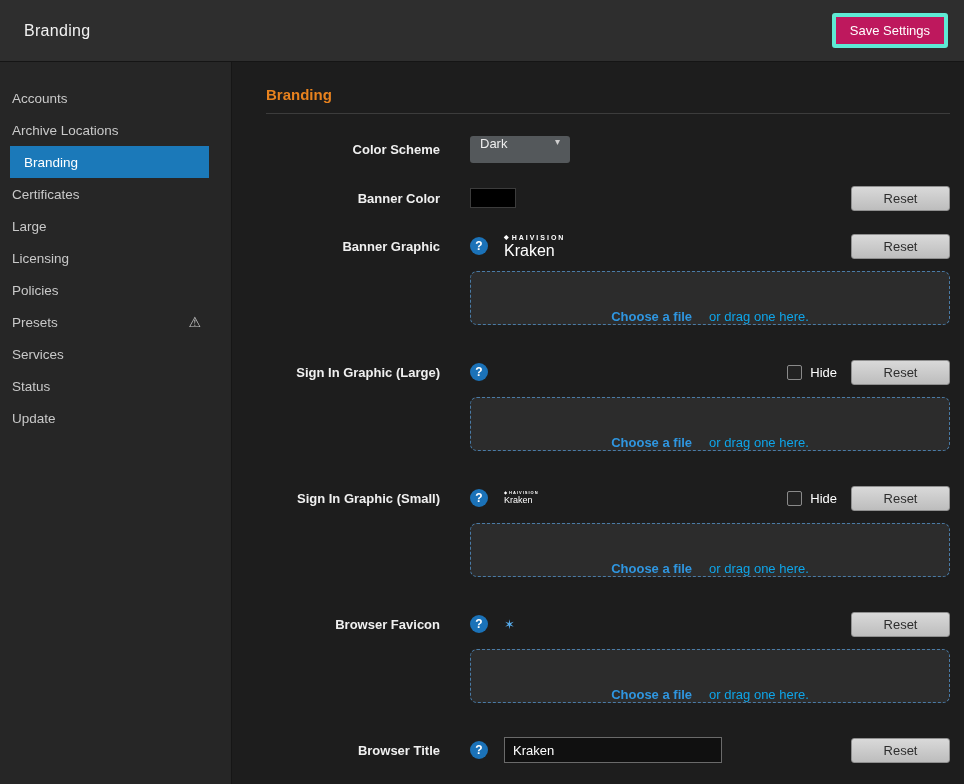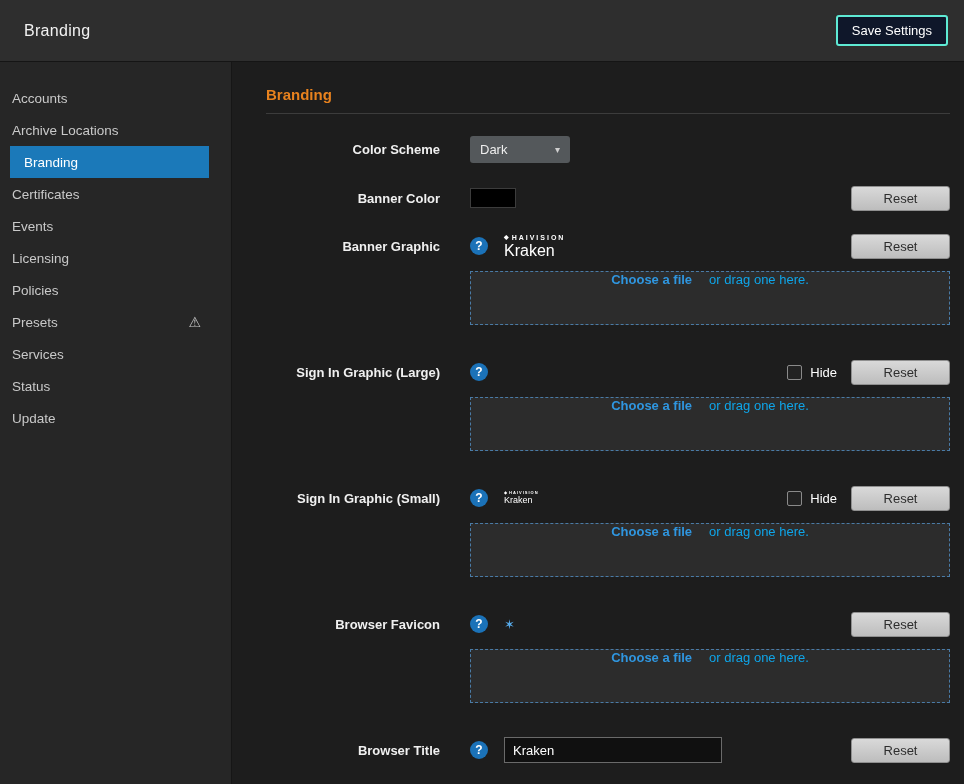--- a/index.html
+++ b/index.html
@@ -21,22 +21,22 @@
     justify-content: space-between;
     padding: 0 16px 0 24px;
   }
   .topbar-title {
     font-size: 16px;
     font-weight: 400;
     color: #f2f2f2;
     letter-spacing: 0.3px;
   }
   .save-btn {
-    background: #0f172a;
-    border: 2px solid #5eead4;
+    background: #be185d;
+    border: 4px solid #5eead4;
     border-radius: 3px;
     color: #ffffff;
     font-family: "Liberation Sans", sans-serif;
     font-size: 13px;
     padding: 6px 14px;
     cursor: pointer;
     margin-left: 16px;
   }
 
   
@@ -161,21 +161,20 @@
 
   
   .dropdown {
     width: 100px;
     height: 27px;
     background: #54585b;
     border-radius: 3px;
     color: #eeeeee;
     font-size: 13px;
     display: flex;
-    align-items: center;
     padding: 0 10px;
     cursor: pointer;
   }
   .dropdown .caret { margin-left: auto; color: #cfcfcf; font-size: 10px; }
 
   
   .swatch {
     width: 46px;
     height: 20px;
     background: #000000;
@@ -198,23 +197,23 @@
   .logo-preview.small .logo-mark { font-size: 4px; margin-right: 2px; }
   .logo-preview.small .logo-bottom { font-size: 9px; margin-top: 1px; }
 
   .favicon-preview { color: #56a9e8; font-size: 13px; line-height: 1; }
 
   
   .dropzone {
     height: 54px;
     background: #2c2c2c;
     border: 1px dashed #4a7ba6;
-    border-radius: 0;
-    display: flex;
-    align-items: flex-start;
+    border-radius: 7px;
+    display: flex;
+    align-items: flex-end;
     justify-content: center;
     font-size: 13px;
     cursor: pointer;
   }
   .dz-link { color: #2f96e0; font-weight: 700; }
   .dz-rest { color: #0ea5e9; margin-left: 17px; }
 
   
   .text-input {
     width: 218px;
@@ -244,21 +243,21 @@
     <div class="nav-item">
       <span>Archive Locations</span>
     </div>
     <div class="nav-item selected">
       <span>Branding</span>
     </div>
     <div class="nav-item">
       <span>Certificates</span>
     </div>
     <div class="nav-item">
-      <span>Events</span>
+      <span>Large</span>
     </div>
     <div class="nav-item">
       <span>Licensing</span>
     </div>
     <div class="nav-item">
       <span>Policies</span>
     </div>
     <div class="nav-item">
       <span>Presets</span>
       <span class="nav-warning">⚠</span>

